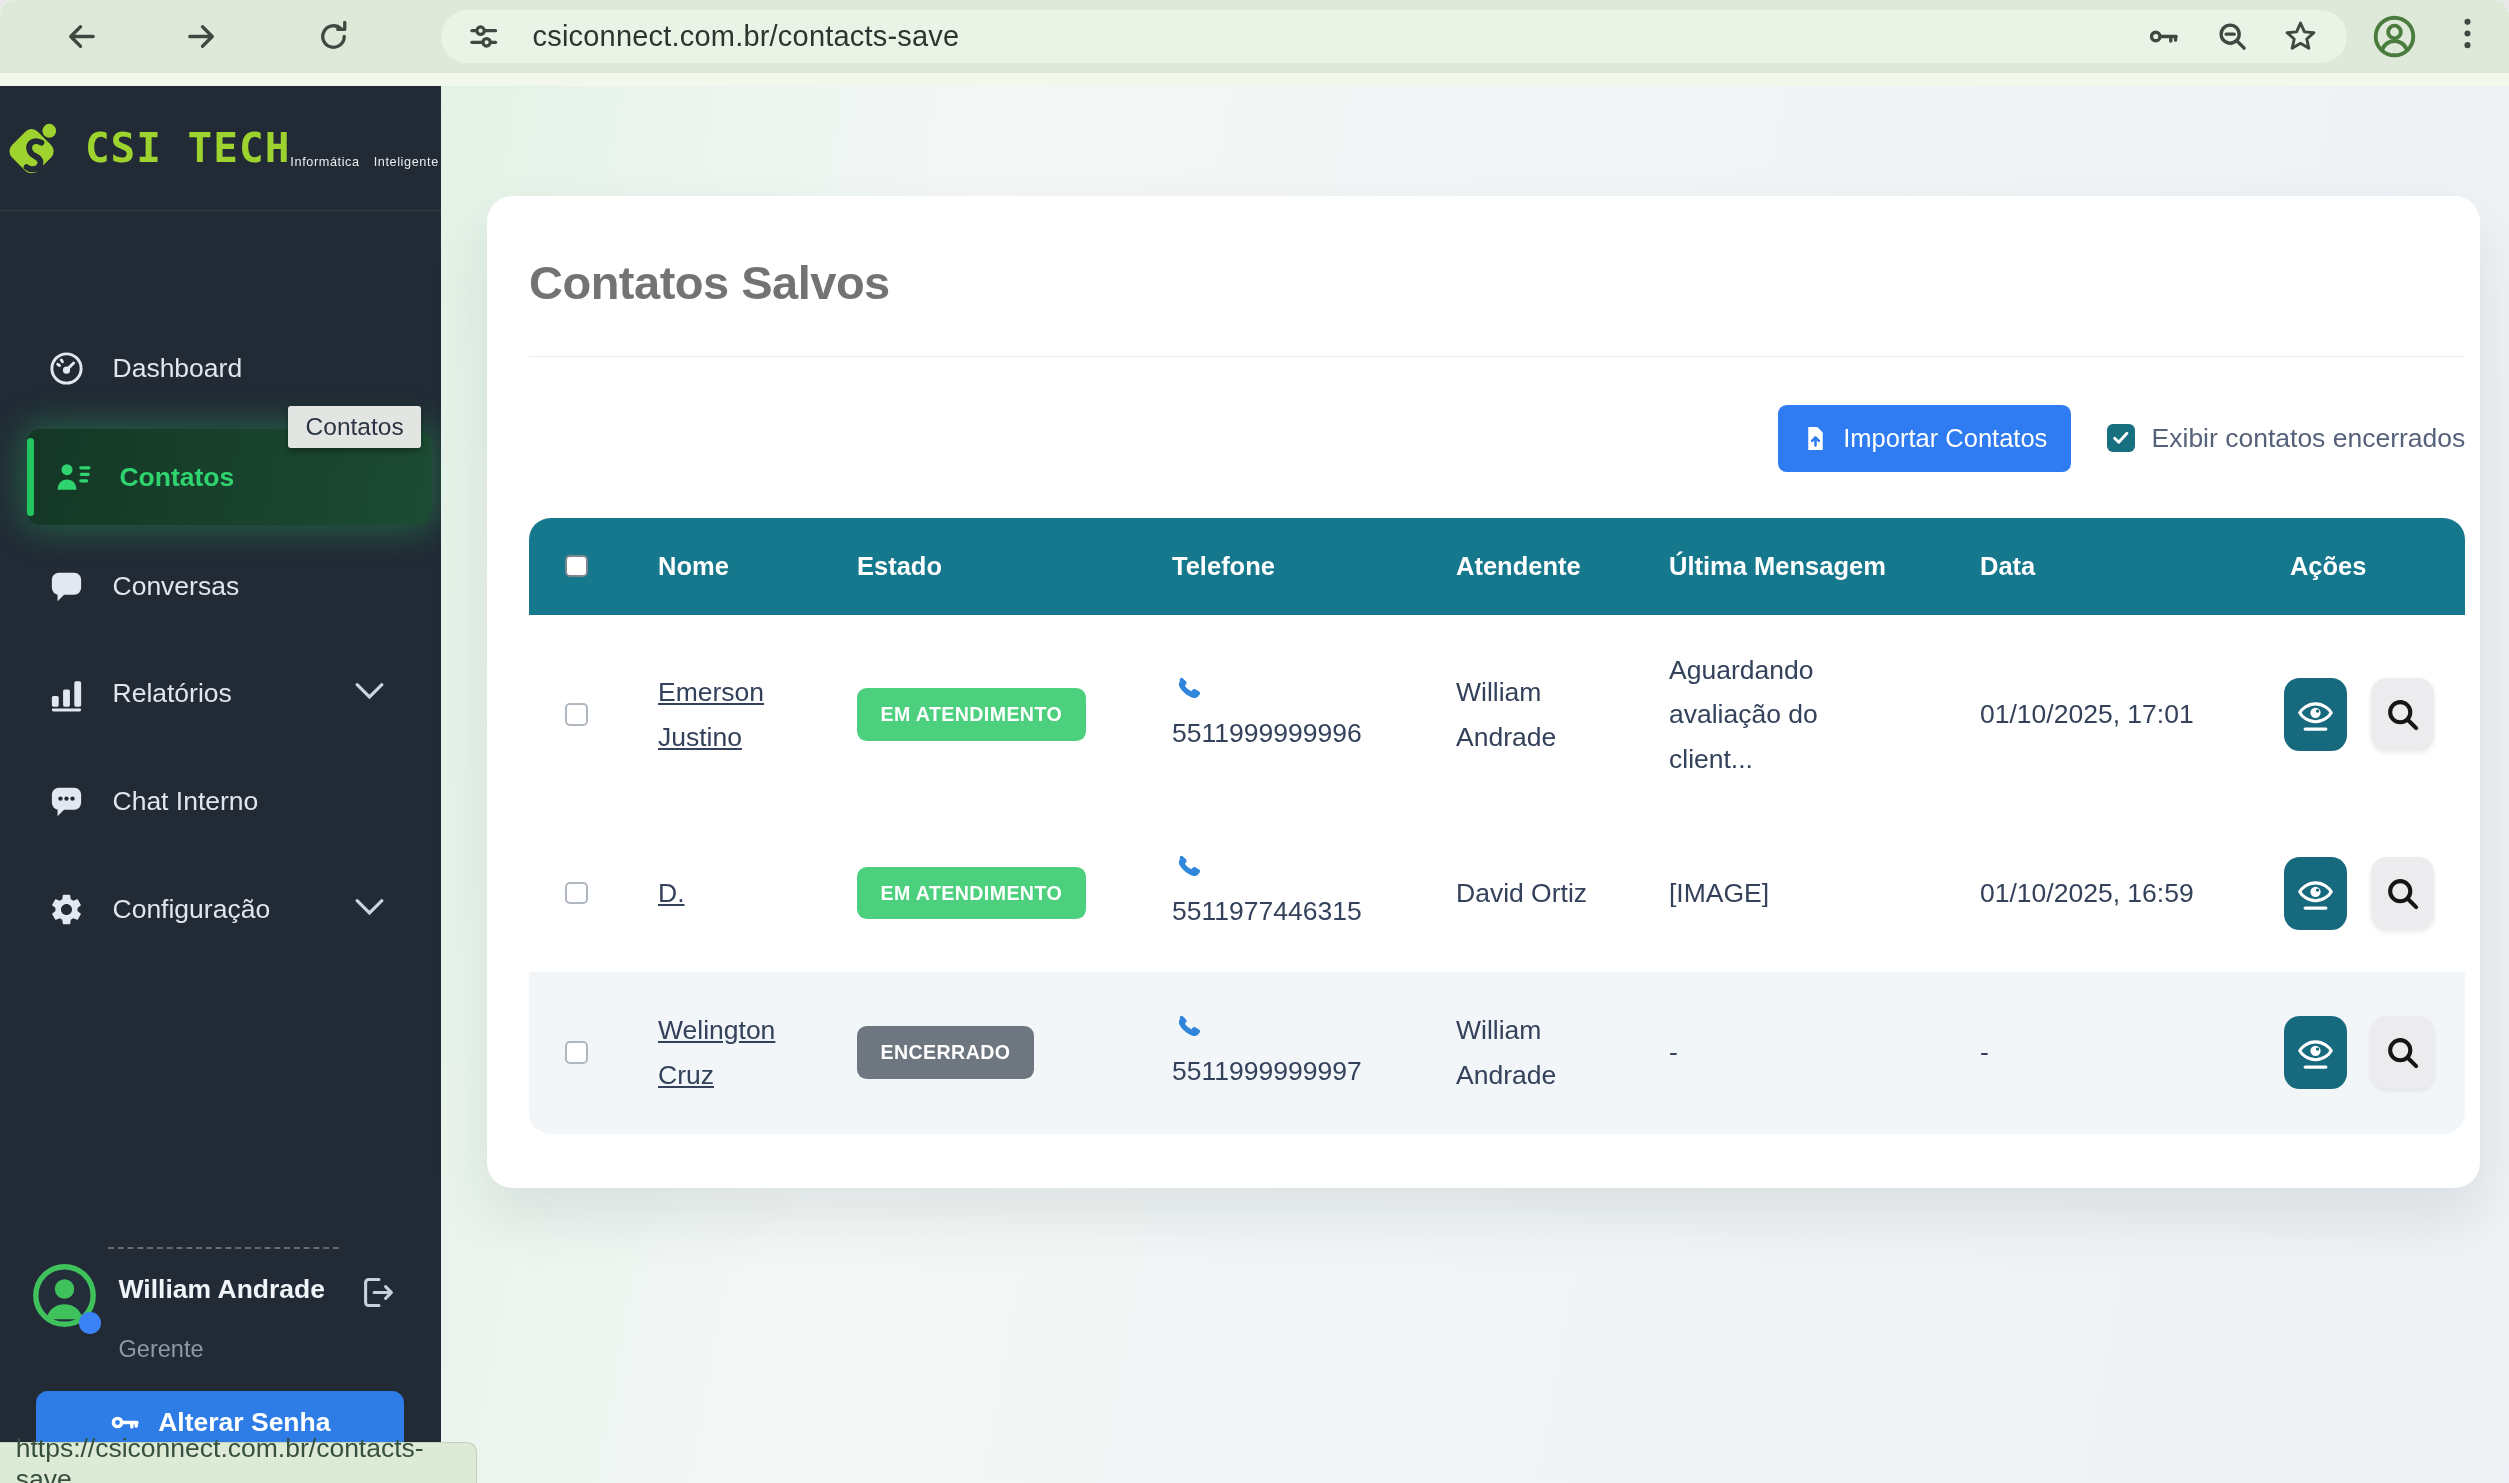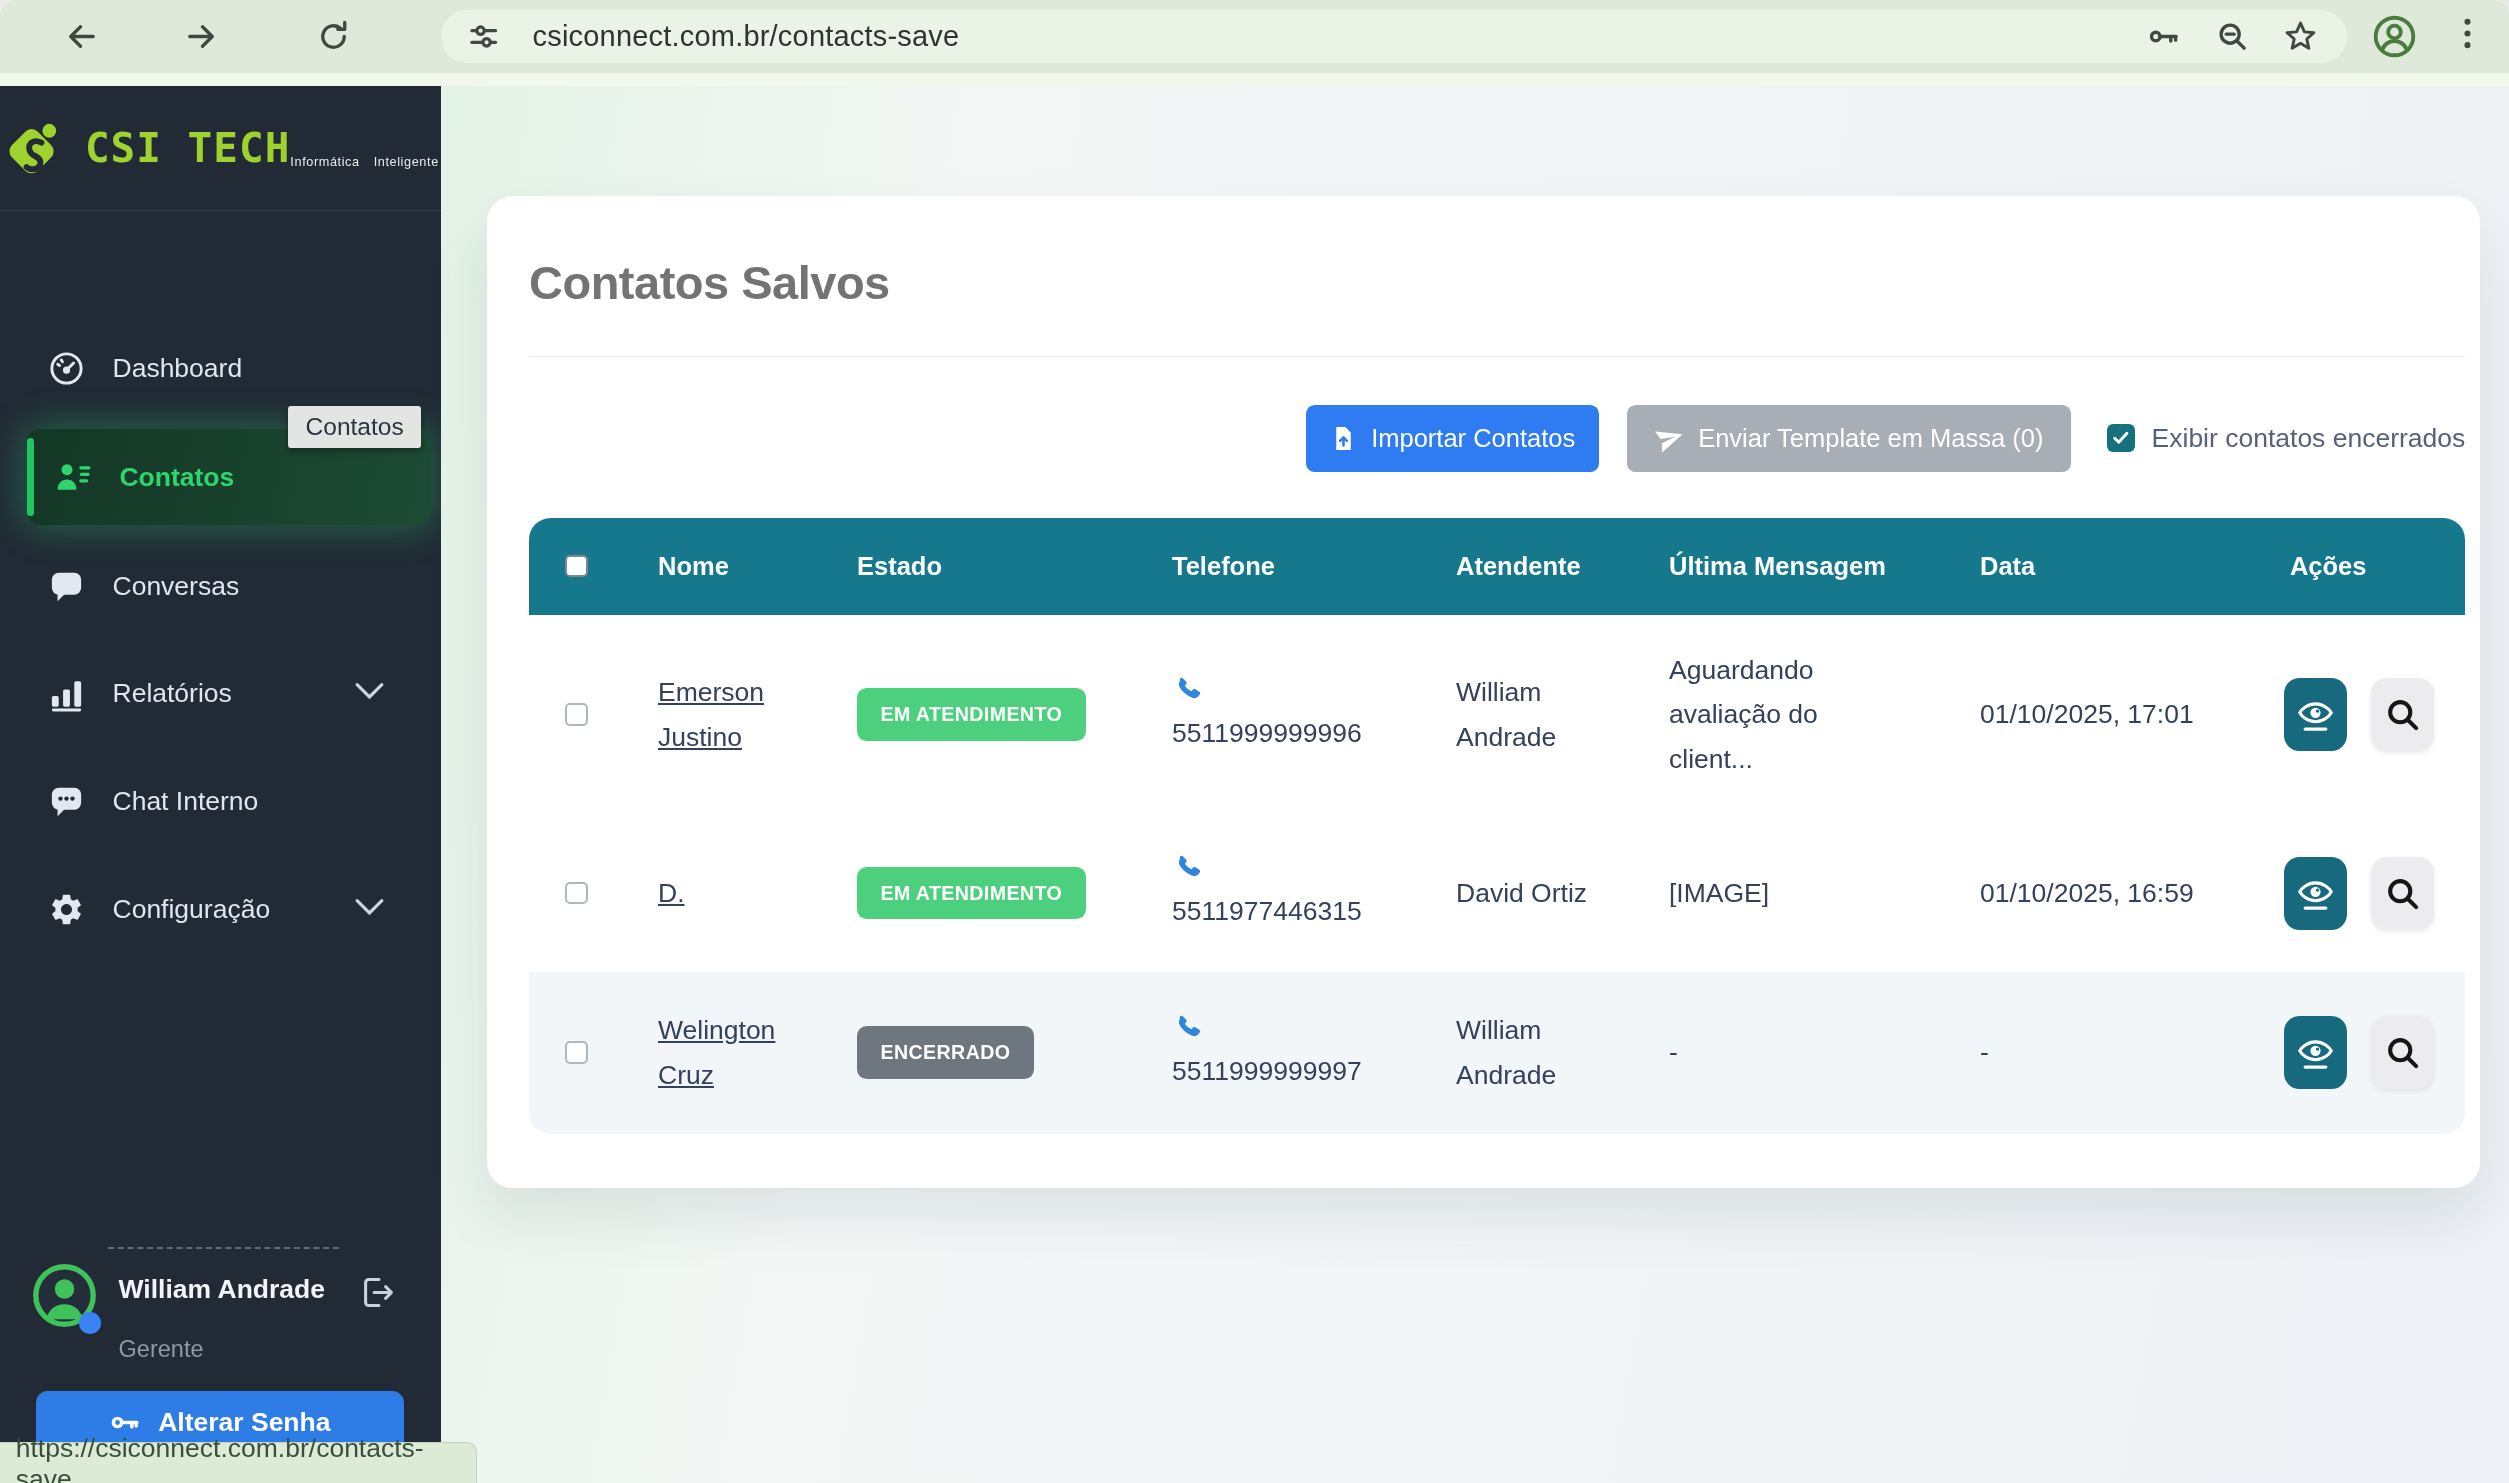--- a/index.html
+++ b/index.html
@@ -288,26 +288,20 @@
       <div class="divider"></div>
 
       <div class="actions">
         <button class="btn btn-import">
           <svg width="29" height="29" viewBox="0 0 24 24">
               <path d="M6 2.5 h7.5 L18 7 v14.5 H6 z" fill="#ffffff"></path>
               <path d="M12 17.8 v-6.6 M9.2 13.9 L12 11.1 l2.8 2.8" stroke="#2e7bf2" stroke-width="2.1" fill="none" stroke-linecap="round" stroke-linejoin="round"></path>
             </svg>
           <span>Importar Contatos</span>
         </button>
-        <button class="btn btn-bulk">
-          <svg width="31" height="31" viewBox="0 0 24 24">
-              <path d="M3 20.6 L22.5 12 L3 3.4 l2.3 6.9 L16.5 12 L5.3 13.7 z" fill="#ffffff" transform="rotate(-18 12 12)"></path>
-            </svg>
-          <span>Enviar Template em Massa (0)</span>
-        </button>
         <span class="chk">
           <svg width="19.6" height="19.6" viewBox="0 0 24 24" fill="none" stroke="#ffffff" stroke-width="3.6" stroke-linecap="round" stroke-linejoin="round">
               <path d="M4.5 12.5 l5 5 10-11"></path>
             </svg>
         </span>
         <span class="chk-label">Exibir contatos encerrados</span>
       </div>
 
       <div class="table">
         <div class="grid thead">

